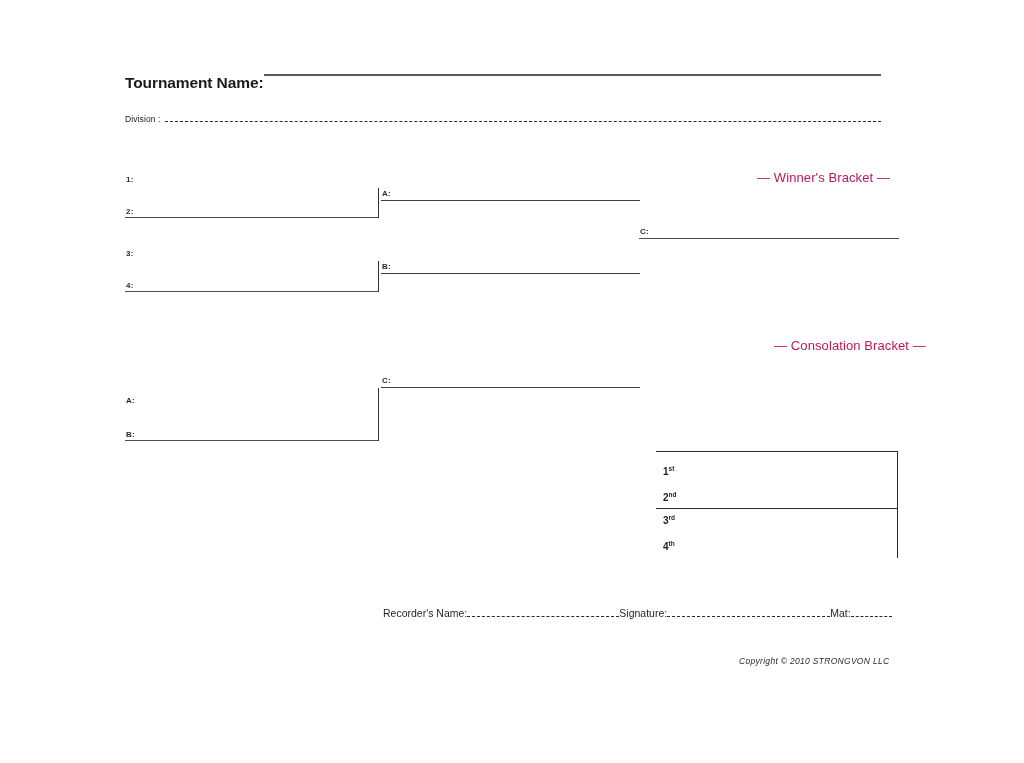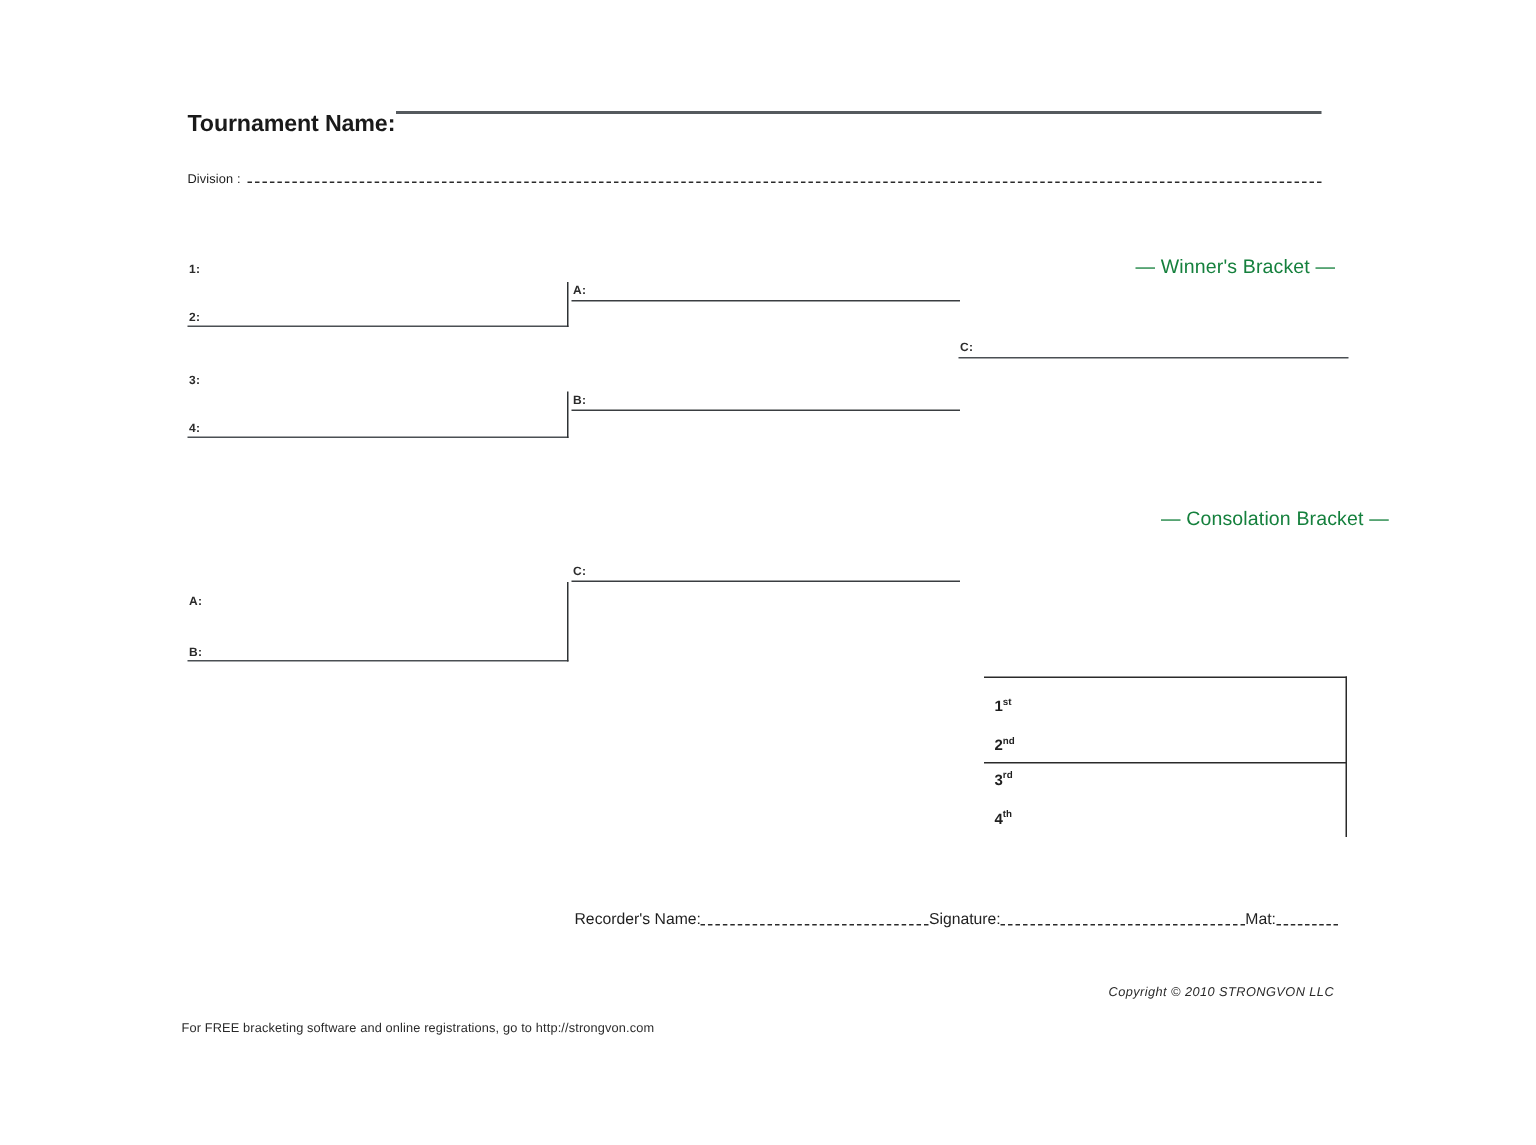--- a/index.html
+++ b/index.html
@@ -66,21 +66,21 @@
     margin-bottom: 3px;
     border-bottom: 1.6px dashed #2a2a2a;
   }
 
   
   .bracket-title {
     position: absolute;
     font-size: 13px;
     letter-spacing: 0.1px;
     white-space: nowrap;
-    color: #15803d;
+    color: #be185d;
   }
   #winners-title { left: 757px; top: 170px; }
   #consolation-title { left: 738px; top: 338px; margin-left: 36px; }
 
   
   .slot-label {
     position: absolute;
     font-size: 8px;
     font-weight: bold;
     color: #2b2b2b;
@@ -259,15 +259,14 @@
     <span class="rec-label">Recorder's Name:</span>
     <span class="rec-rule" id="rec-rule-name"></span>
     <span class="rec-label">Signature:</span>
     <span class="rec-rule" id="rec-rule-sig"></span>
     <span class="rec-label">Mat:</span>
     <span class="rec-rule" id="rec-rule-mat"></span>
   </div>
 
   <div id="copyright">Copyright © 2010 STRONGVON LLC</div>
 
-  <div id="promo">For FREE bracketing software and online registrations, go to http://strongvon.com</div>
 
 </div>
 
 </body></html>

